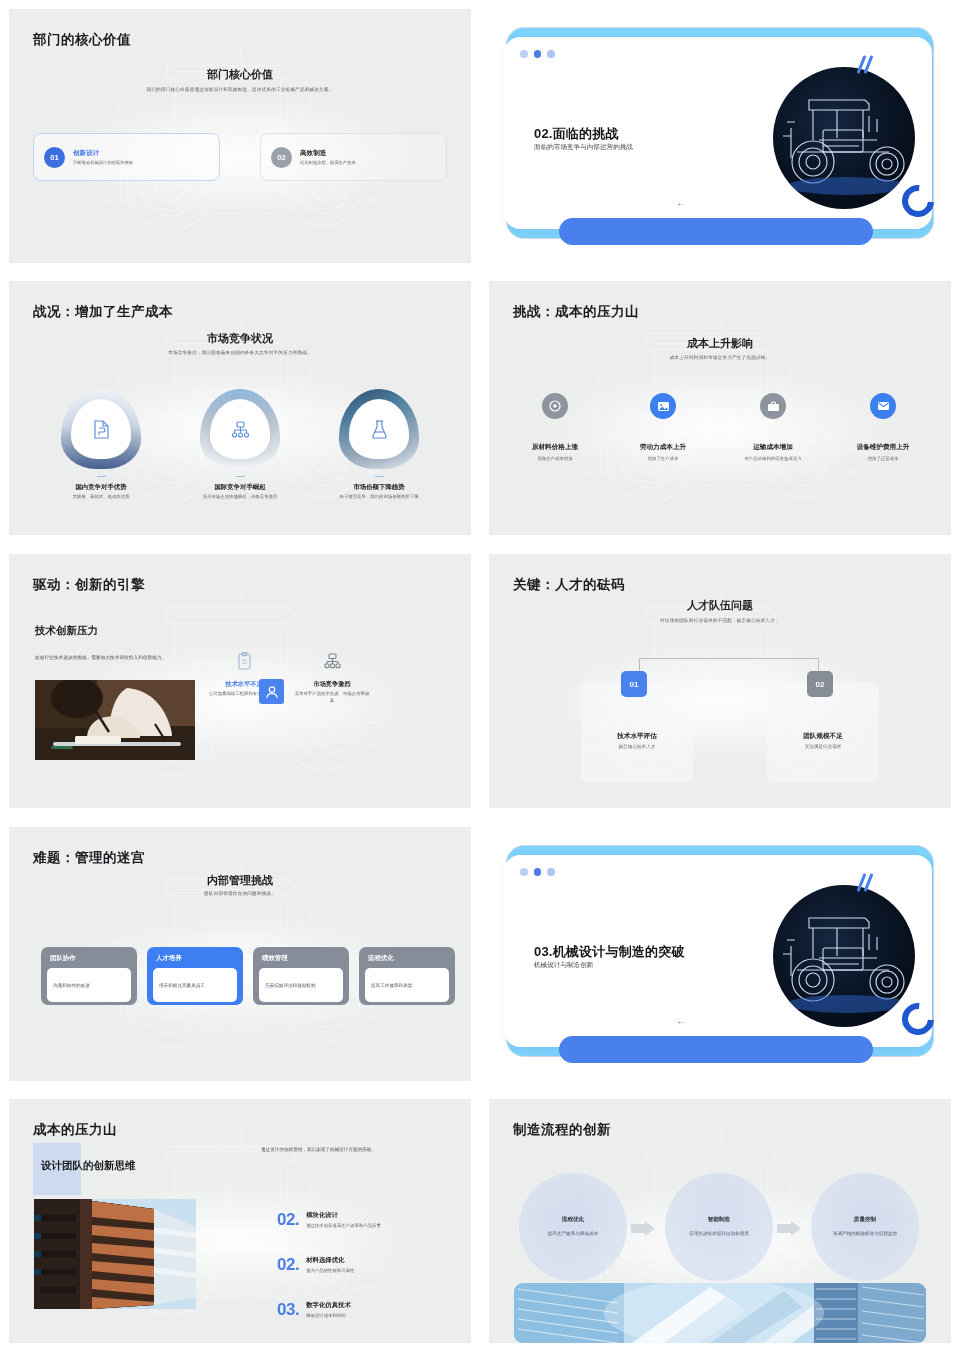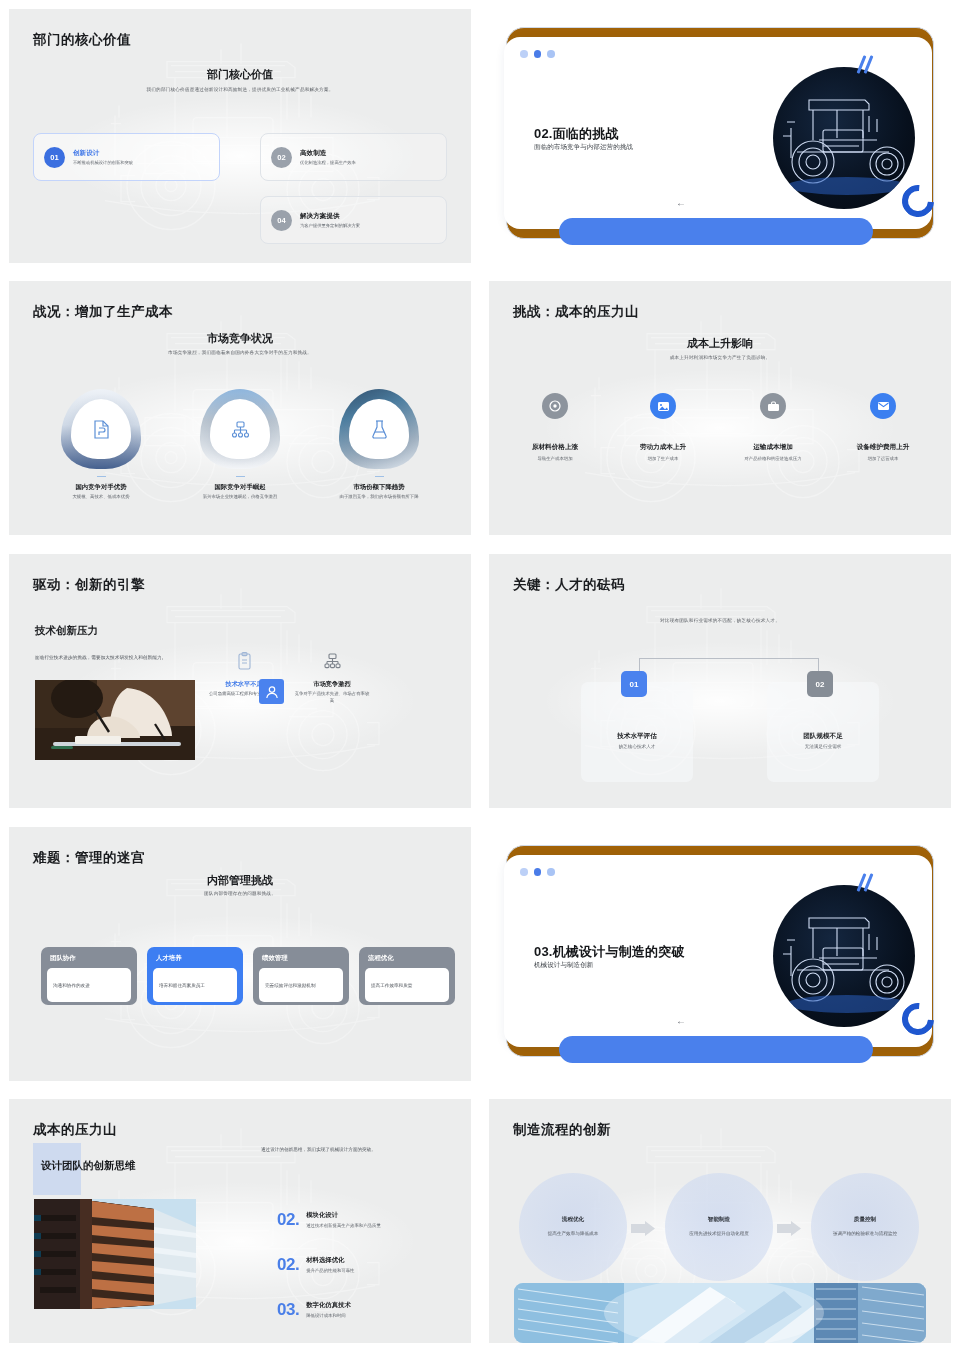--- a/index.html
+++ b/index.html
@@ -66,21 +66,21 @@
   .cv-num.grey{background:#9aa1ab;}
   .cv-txt{margin-left:8px;}
   .cv-t{font-size:6.6px;font-weight:bold;line-height:1.35;}
   .cv-t.blue{color:#4178e8;}
   .cv-t.dark{color:#1b1d20;}
   .cv-d{font-size:4.3px;color:#61666d;margin-top:2px;}
 
   
   .cover-outer{
     position:absolute; left:17px; top:18px; width:428px; height:212px;
-    border:1px solid #cfd9e8; border-radius:18px; background:#a16207;
+    border:1px solid #cfd9e8; border-radius:18px; background:#7dd3fc;
   }
   .cover-inner{
     position:absolute; left:-3px; top:9px; width:428px; height:192px;
     border-radius:16px; background:#fff;
     box-shadow:0 2px 10px rgba(40,60,100,.08);
     overflow:visible;
   }
   .dots{position:absolute;left:16px;top:13px;display:flex;gap:6px;}
   .dots i{width:7.5px;height:7.5px;border-radius:50%;display:block;}
   .dots i:nth-child(1){background:#bcd0f7;}
@@ -282,27 +282,20 @@
           <div class="cv-d">不断推动机械设计的创新和突破</div>
         </div>
       </div>
       <div class="cv-card" style="left:251px;top:124px">
         <div class="cv-num grey">02</div>
         <div class="cv-txt">
           <div class="cv-t dark">高效制造</div>
           <div class="cv-d">优化制造流程，提高生产效率</div>
         </div>
       </div>
-      <div class="cv-card" style="left:251px;top:187px">
-        <div class="cv-num grey">04</div>
-        <div class="cv-txt">
-          <div class="cv-t dark">解决方案提供</div>
-          <div class="cv-d">为客户提供量身定制的解决方案</div>
-        </div>
-      </div>
     </div>
   </div>
 
   <div class="slide">
     <div class="canvas" style="background:#ffffff">
       <div class="cover-outer">
         <div class="cover-inner">
           <div class="dots">
               <i></i>
               <i></i>
@@ -511,20 +504,21 @@
 
   <div class="slide">
     <div class="canvas">
       <div class="wm">
         <div class="bg-glow"></div>
           <svg style="opacity:.3">
             <use href="#tractor"></use>
           </svg>
       </div>
       <div class="s-title">关键：人才的砝码</div>
+      <div class="c-head" style="top:44px">人才队伍问题</div>
       <div class="c-sub" style="top:64px">对比现有团队和行业需求的不匹配，缺乏核心技术人才。</div>
       <div class="tl-bracket"></div>
 
       <div class="tl-card" style="left:92px">
         <div class="tl-badge blue">01</div>
         <div class="tl-t">技术水平评估</div>
         <div class="tl-d">缺乏核心技术人才</div>
       </div>
       <div class="tl-card" style="left:278px">
         <div class="tl-badge grey">02</div>

